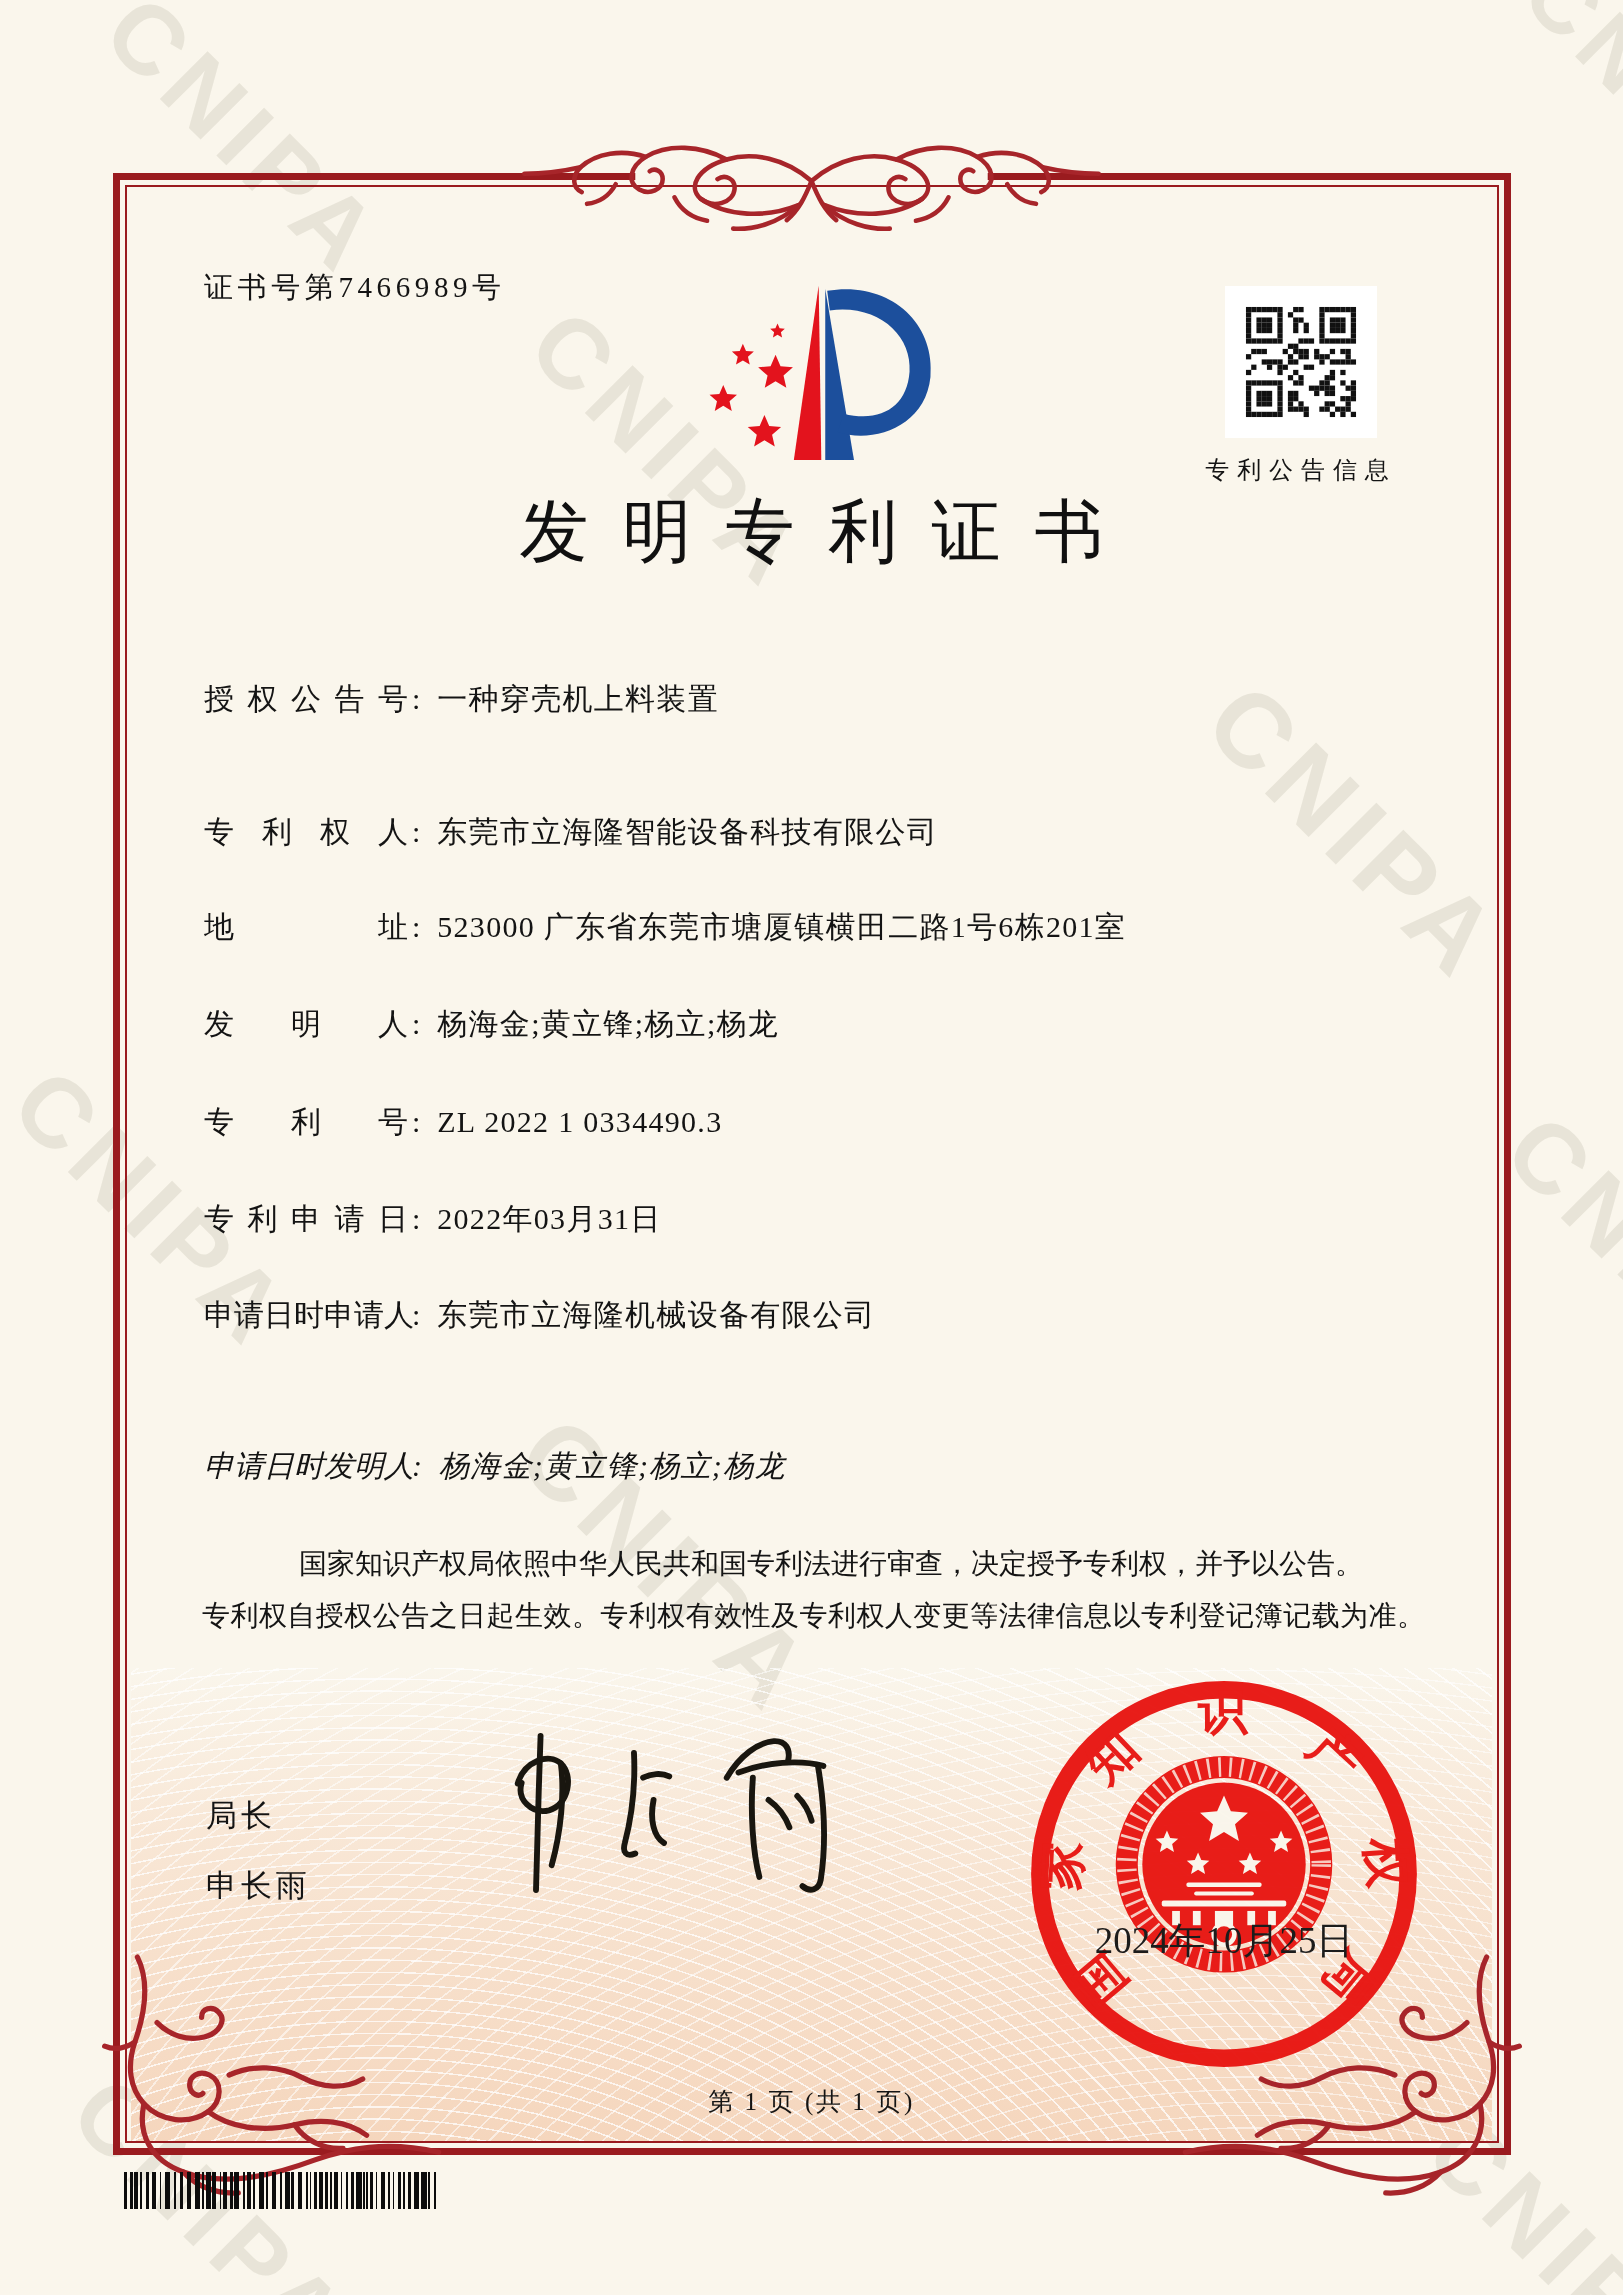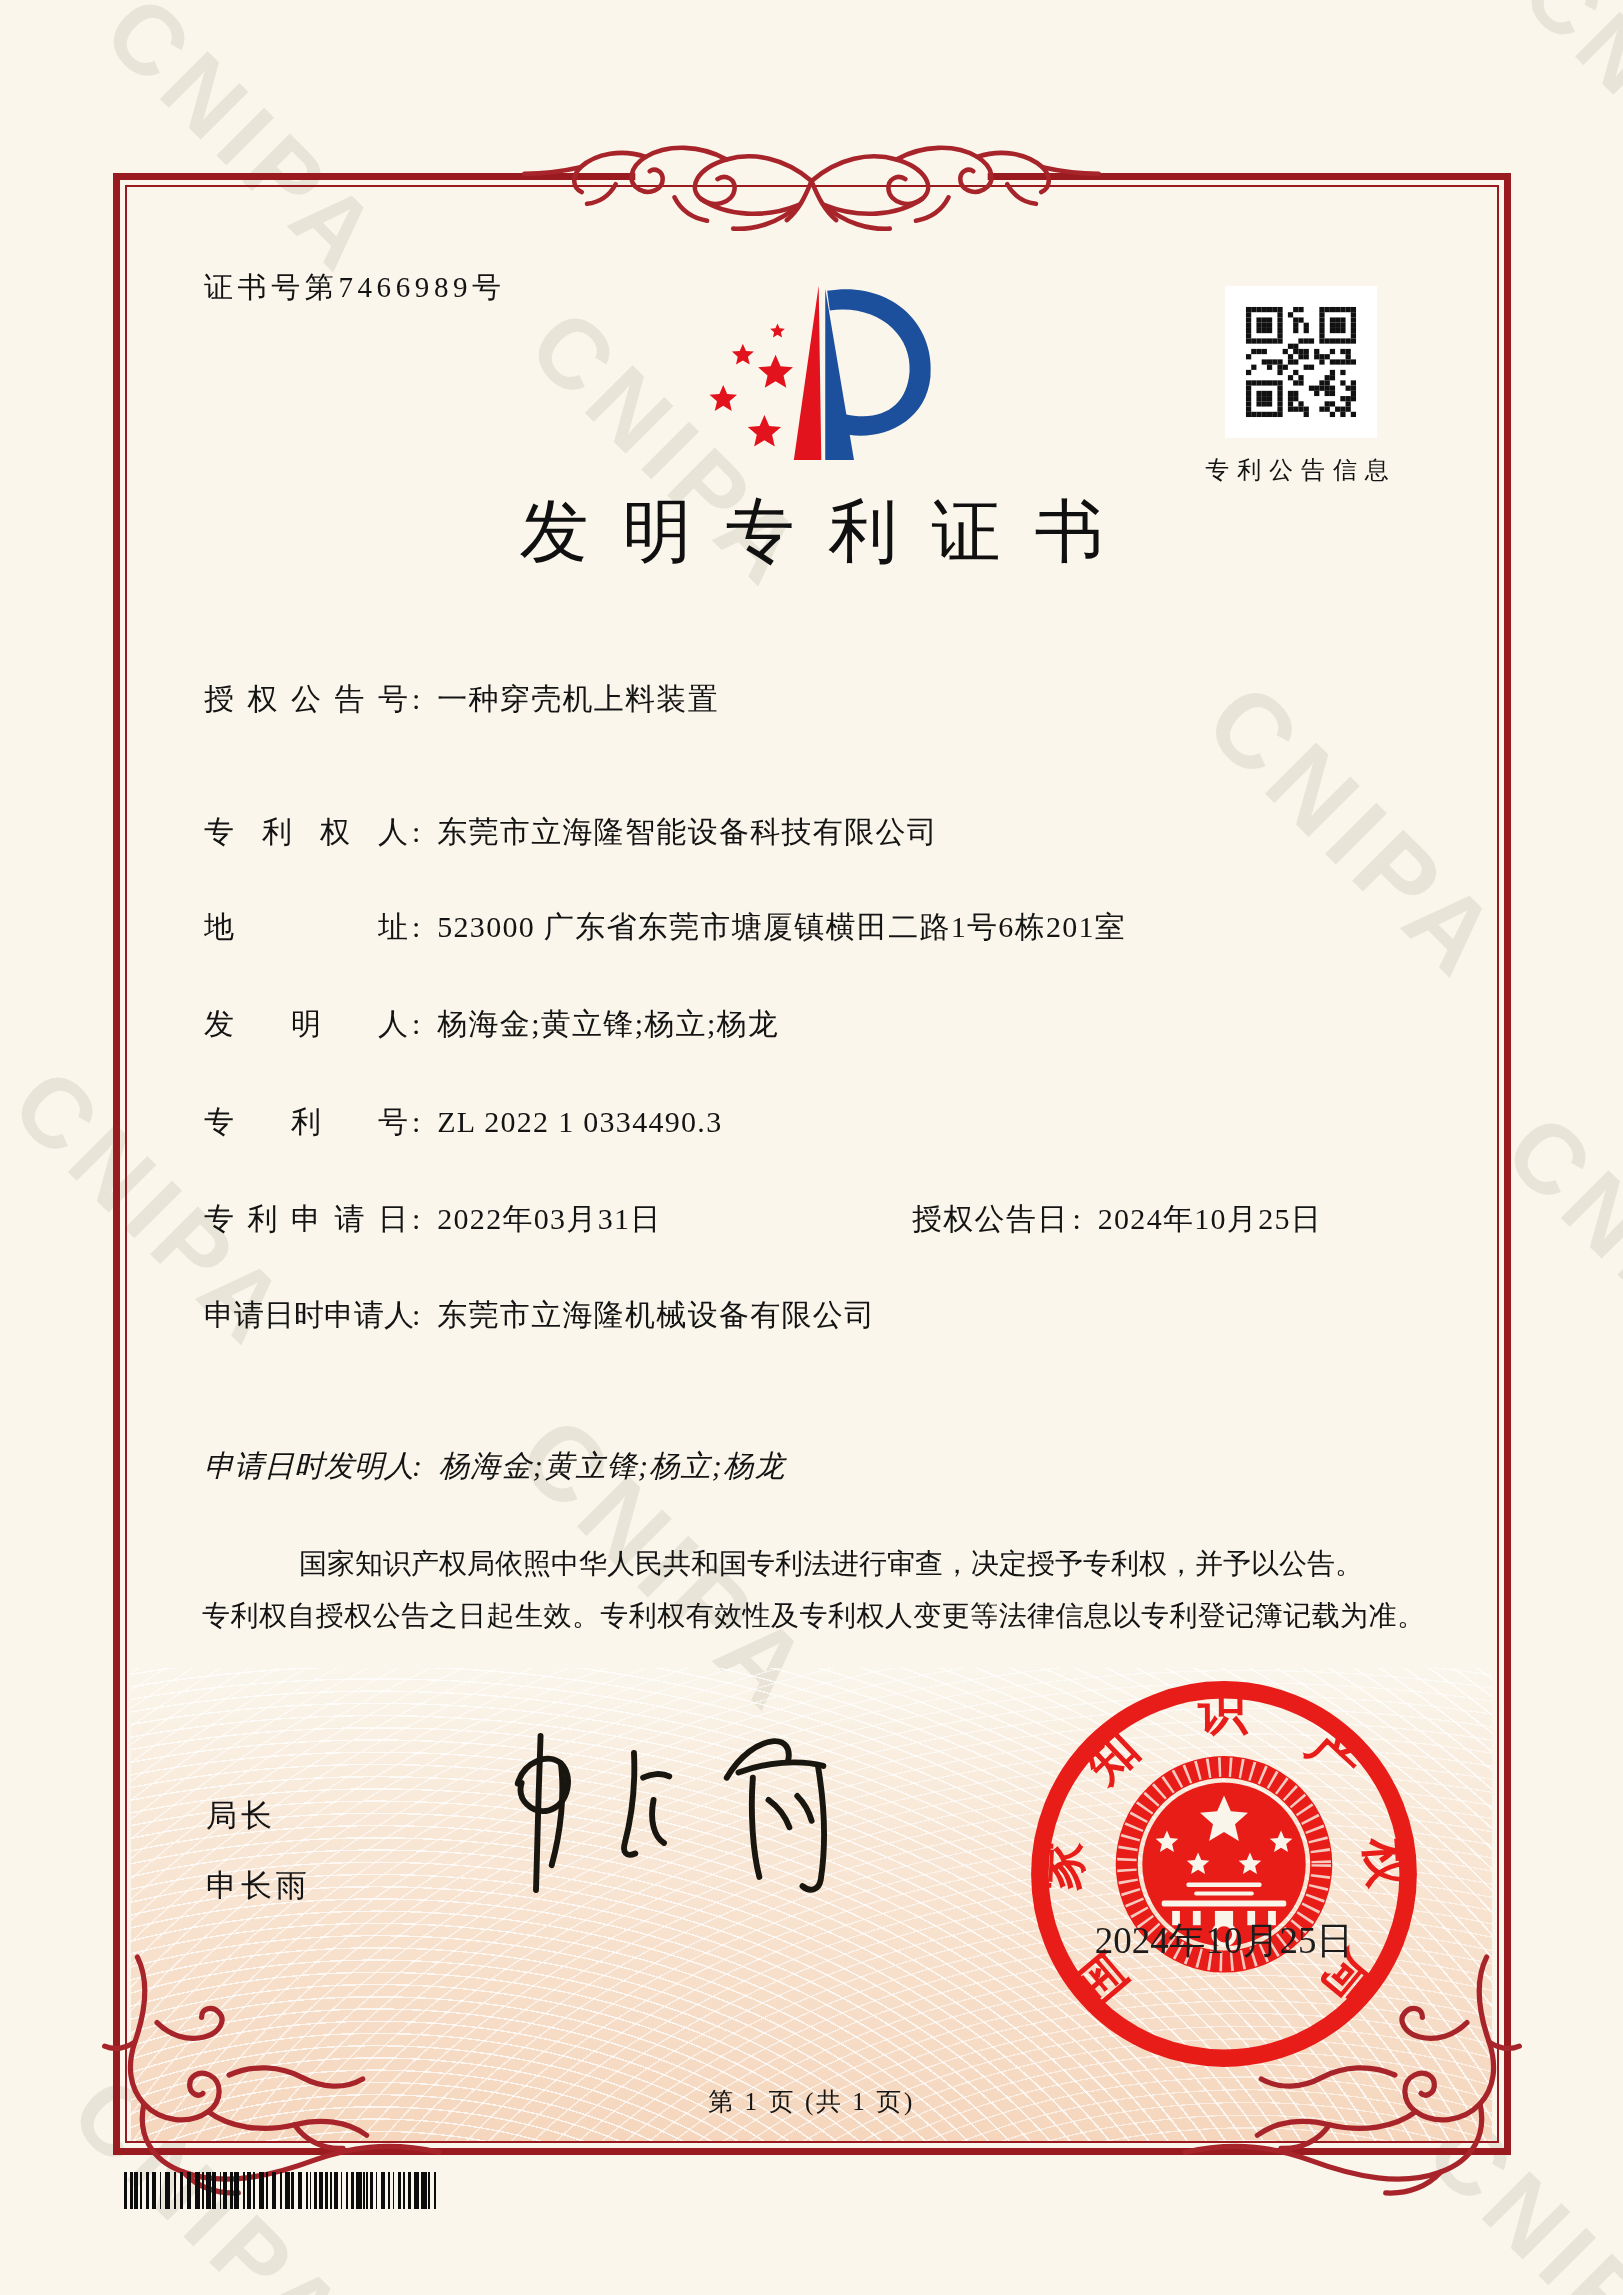--- a/index.html
+++ b/index.html
@@ -334,21 +334,21 @@
 <div class="qr-label">专利公告信息</div>
 
 <div class="doc-title">发明专利证书</div>
 
 <div class="fields">
     <div class="frow" style="top: 669px;"><span class="flabel">授权公告号</span><span class="fcolon">:</span><span class="fvalue">一种穿壳机上料装置</span></div>
     <div class="frow" style="top: 802px;"><span class="flabel">专利权人</span><span class="fcolon">:</span><span class="fvalue">东莞市立海隆智能设备科技有限公司</span></div>
     <div class="frow" style="top: 897px;"><span class="flabel">地址</span><span class="fcolon">:</span><span class="fvalue">523000 广东省东莞市塘厦镇横田二路1号6栋201室</span></div>
     <div class="frow" style="top: 994px;"><span class="flabel">发明人</span><span class="fcolon">:</span><span class="fvalue">杨海金;黄立锋;杨立;杨龙</span></div>
     <div class="frow" style="top: 1092px;"><span class="flabel">专利号</span><span class="fcolon">:</span><span class="fvalue">ZL 2022 1 0334490.3</span></div>
-    <div class="frow" style="top: 1189px;"><span class="flabel">专利申请日</span><span class="fcolon">:</span><span class="fvalue">2022年03月31日</span><span class="fcol2"><span class="flabel2">授权公告日</span><span class="fcolon">:</span><span class="fvalue">2024年10月25日</span></span></div>
+    <div class="frow" style="top: 1189px;"><span class="flabel">专利申请日</span><span class="fcolon">:</span><span class="fvalue">2022年03月31日</span></div>
     <div class="frow" style="top: 1285px;"><span class="flabel">申请日时申请人</span><span class="fcolon">:</span><span class="fvalue">东莞市立海隆机械设备有限公司</span></div>
     <div class="frow" style="top: 1436px; font-style: italic;"><span class="flabel">申请日时发明人</span><span class="fcolon">:</span><span class="fvalue">杨海金;黄立锋;杨立;杨龙</span></div>
   </div>
 
 <div class="legal">
   <div class="l1">国家知识产权局依照中华人民共和国专利法进行审查，决定授予专利权，并予以公告。</div>
   <div class="l2">专利权自授权公告之日起生效。专利权有效性及专利权人变更等法律信息以专利登记簿记载为准。</div>
 </div>
 
 <div class="signer-title">局长</div>

